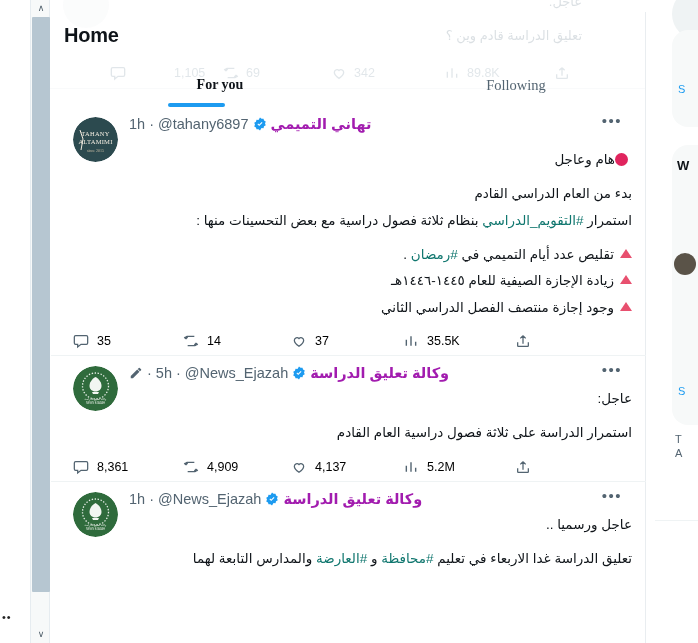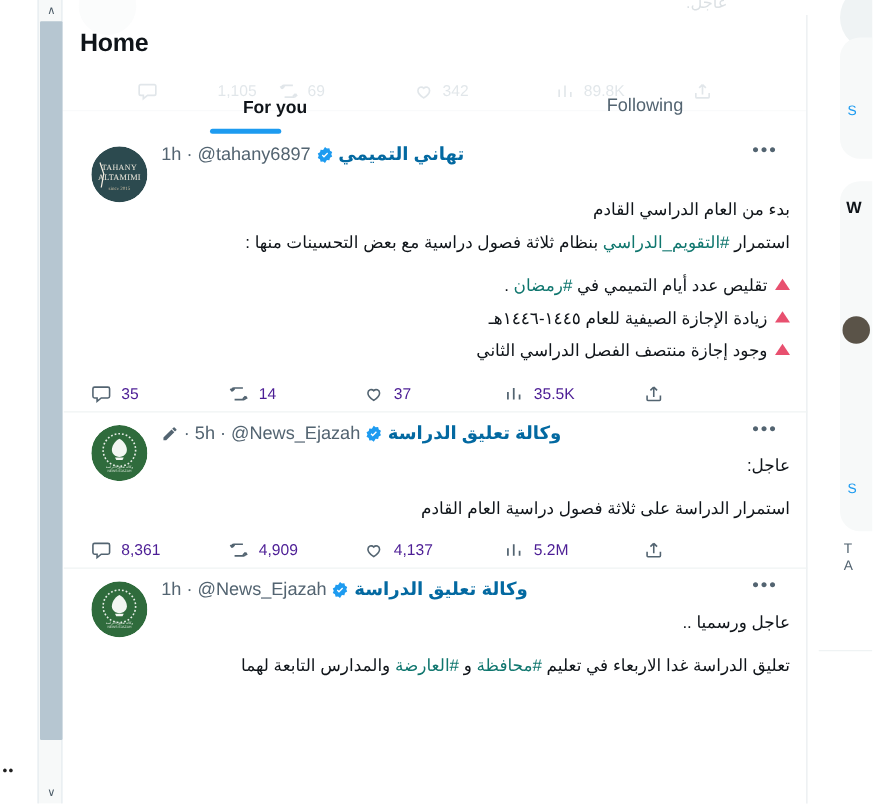--- a/index.html
+++ b/index.html
@@ -68,21 +68,21 @@
   .header {
     position: absolute; left: 0; top: 0; width: 595px; height: 54px;
     background: transparent;
   }
   .header h1 {
     position: absolute; left: 13px; top: 12px;
     font-size: 20px; font-weight: bold; color: #0f1419; letter-spacing: -0.2px;
   }
 
   .tabs {
-    position: absolute; left: 0; top: 56px; width: 510px; height: 38px;
+    position: absolute; left: 0; top: 56px; width: 510px; height: 38px; font-family: Liberation Serif, serif;
   }
   .tab {
     position: absolute; top: 0; height: 38px;
     display: flex; align-items: flex-start; justify-content: center;
     font-size: 14px; cursor: pointer; padding-top: 9px;
   }
   .tab-foryou { left: 110px; width: 118px; font-weight: bold; color: #0f1419; }
   .tab-following { left: 400px; width: 130px; font-weight: normal; color: #536471; font-size:14.5px; }
   .tab-underline {
     position: absolute; left: 117px; top: 35px; width: 57px; height: 4px;
@@ -94,21 +94,21 @@
   .tw-head { position: relative; height: 24px; }
   .avatar {
     position: absolute; left: 10px; top: 2px; width: 45px; height: 45px;
     border-radius: 50%; overflow: hidden;
   }
   .namerow {
     position: absolute; right: 12px; top: 1px; left: 66px;
     display: flex; align-items: center; justify-content: flex-end;
     gap: 4px; direction: rtl; font-size: 14.5px;
   }
-  .dispname { font-weight: bold; color: #0369a1; white-space: nowrap; }
+  .dispname { font-weight: bold; color: #a21caf; white-space: nowrap; }
   .verified { width: 14px; height: 14px; flex: none; }
   .handle { color: #536471; direction: ltr; white-space: nowrap; font-size:14.5px; }
   .more-btn {
     position: absolute; right: -4px; top: -2px; width: 28px; height: 20px;
     color: #536471; font-size: 15px; letter-spacing: 1.5px; text-align: center;
     line-height: 14px; cursor: pointer;
   }
   .tw-body {
     direction: rtl; text-align: right; color: #0f1419;
     font-size: 13.5px; line-height: 1.95; padding-right: 2px; padding-left: 28px;
@@ -118,21 +118,21 @@
   .dot-red {
     display: inline-block; width: 13px; height: 13px; border-radius: 50%;
     background: #e0245e; vertical-align: -2px; margin-right: 4px;
   }
   .tri {
     display: inline-block; width: 0; height: 0; vertical-align: 1px;
     border-left: 6px solid transparent; border-right: 6px solid transparent;
     border-bottom: 9px solid #e8506f; margin-left: 6px;
   }
   .actions {
-    display: flex; align-items: flex-start; color: #4c1d95;
+    display: flex; align-items: flex-start; color: #000000;
     font-size: 12.5px; margin-top: 12px; padding-left: 10px; padding-right: 6px;
   }
   .act { display: flex; align-items: center; gap: 8px; cursor: pointer; }
   .act .num { font-size: 12.5px; }
   .act-reply { width: 110px; }
   .act-rt { width: 108px; }
   .act-like { width: 112px; }
   .act-views { width: 112px; }
   .act-share { width: 30px; }
   .ic { width: 16px; height: 16px; display:block; }
@@ -149,20 +149,21 @@
   .rb-hr { position:absolute; left:0; top:520px; width:43px; height:1px; background:#eff3f4; }
 </style>
 </head>
 <body>
 
 <div id="root">
 
   <div class="ghost" style="left:0;top:0;width:646px;height:95px;">
     <div class="ghost-avatar" style="position:absolute;"></div>
     <div class="ghost-line-1">عاجل.</div>
+    <div class="ghost-line-2">تعليق الدراسة قادم وين ؟</div>
     <div class="ghost-actions">
       <span class="ga">
         <svg class="ic" viewBox="0 0 24 24" fill="none" stroke="#9fb0bb" stroke-width="2">
             <path d="M20 4H4a2 2 0 0 0-2 2v9a2 2 0 0 0 2 2h3v4l5-4h8a2 2 0 0 0 2-2V6a2 2 0 0 0-2-2z"></path>
           </svg>
         <span>1,105</span>
       </span>
       <span class="ga">
         <svg class="ic" viewBox="0 0 24 24" fill="none" stroke="#9fb0bb" stroke-width="2">
             <path d="M4 9V7a2 2 0 0 1 2-2h11M4 9l-2-3M4 9l3-3M20 15v2a2 2 0 0 1-2 2H7M20 15l2 3M20 15l-3 3"></path>
@@ -228,20 +229,23 @@
                 <path fill="#1d9bf0" d="M12 1l2.6 2.2 3.4-.3.9 3.3 3 1.6-1.3 3.2 1.3 3.2-3 1.6-.9 3.3-3.4-.3L12 23l-2.6-2.2-3.4.3-.9-3.3-3-1.6L3.4 13 2.1 9.8l3-1.6.9-3.3 3.4.3z"></path>
                 <path fill="#fff" d="M10.6 15.6l-3-3 1.3-1.3 1.7 1.7 4.4-4.4 1.3 1.3z"></path>
               </svg>
             <span class="handle">@tahany6897</span>
             <span class="handle">·</span>
             <span class="handle">1h</span>
             <div class="more-btn">•••</div>
           </div>
         </div>
         <div class="tw-body" style="margin-top:8px;">
+          <div>
+            <span class="dot-red"></span><span>هام وعاجل</span>
+          </div>
           <span class="blank"></span>
           <div><span>بدء من العام الدراسي القادم</span></div>
           <div>
             <span>استمرار </span><span class="link">#التقويم_الدراسي</span><span> بنظام ثلاثة فصول دراسية مع بعض التحسينات منها :</span>
           </div>
           <span class="blank"></span>
           <div>
             <span class="tri"></span><span>تقليص عدد أيام التميمي في </span><span class="link">#رمضان</span><span> .</span>
           </div>
           <div>

